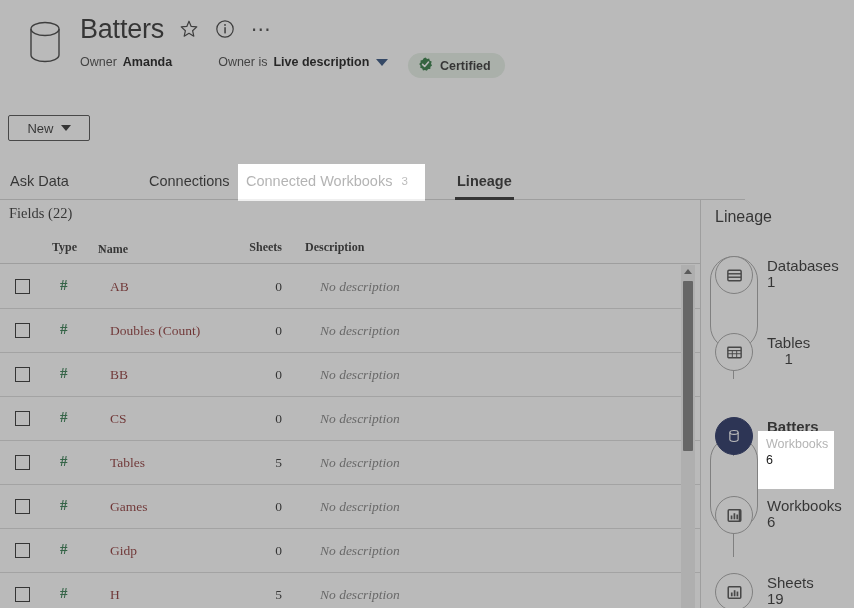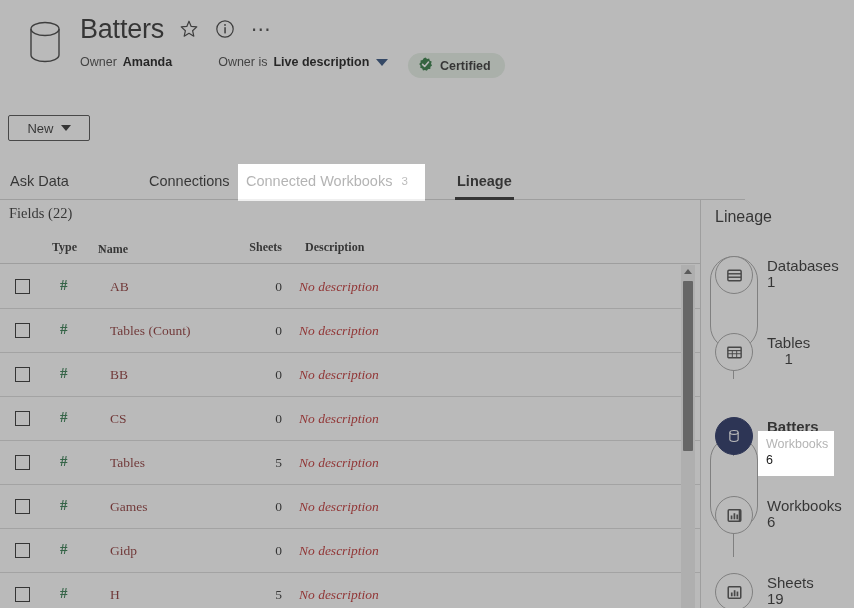--- a/index.html
+++ b/index.html
@@ -163,21 +163,21 @@
     left: 60px; top: 12px;
     font-size: 15px; color: #1a6b3a; font-weight: bold;
   }
   .fname {
     left: 110px; color: #7f1d1d; cursor: pointer;
   }
   .sheets {
     left: 237px; width: 45px; text-align: right; color: #1a1a1a;
   }
   .desc {
-    left: 299px; color: #b91c1c; font-style: italic;
+    left: 320px; color: #737373; font-style: italic;
   }
 
   
   .vscroll {
     position: absolute; left: 681px; top: 265px;
     width: 14px; height: 343px;
     background: #ececec;
   }
   .vscroll .up {
     position: absolute; left: 3px; top: 4px;
@@ -251,21 +251,21 @@
     left: 238px; top: 164px; width: 187px; height: 37px;
     border-bottom: 2px solid #f0f0f0;
   }
   #spot-tab .tabcopy {
     position: absolute; left: 8px; top: 9px;
     display: flex; align-items: center; gap: 9px;
     font-size: 14.5px; color: #b4b4b4;
   }
   #spot-tab .tabcopy .cnt { font-size: 11.5px; color: #bcbcbc; }
   #spot-wb {
-    left: 758px; top: 431px; width: 76px; height: 45px;
+    left: 758px; top: 431px; width: 76px; height: 58px;
   }
   #spot-wb .wbcopy {
     position: absolute; left: 8px; top: 5px;
     font-size: 12.5px; line-height: 16px; color: #b4b4b4;
   }
   #spot-wb .wbcopy .nval { color: #1a1a1a; }
 </style>
 </head>
 <body>
 
@@ -361,21 +361,21 @@
         <div class="row">
           <div class="cb"></div>
           <div class="hash">#</div>
           <div class="fname">AB</div>
           <div class="sheets">0</div>
           <div class="desc">No description</div>
         </div>
         <div class="row">
           <div class="cb"></div>
           <div class="hash">#</div>
-          <div class="fname">Tables (Count)</div>
+          <div class="fname">Doubles (Count)</div>
           <div class="sheets">0</div>
           <div class="desc">No description</div>
         </div>
         <div class="row">
           <div class="cb"></div>
           <div class="hash">#</div>
           <div class="fname">BB</div>
           <div class="sheets">0</div>
           <div class="desc">No description</div>
         </div>

